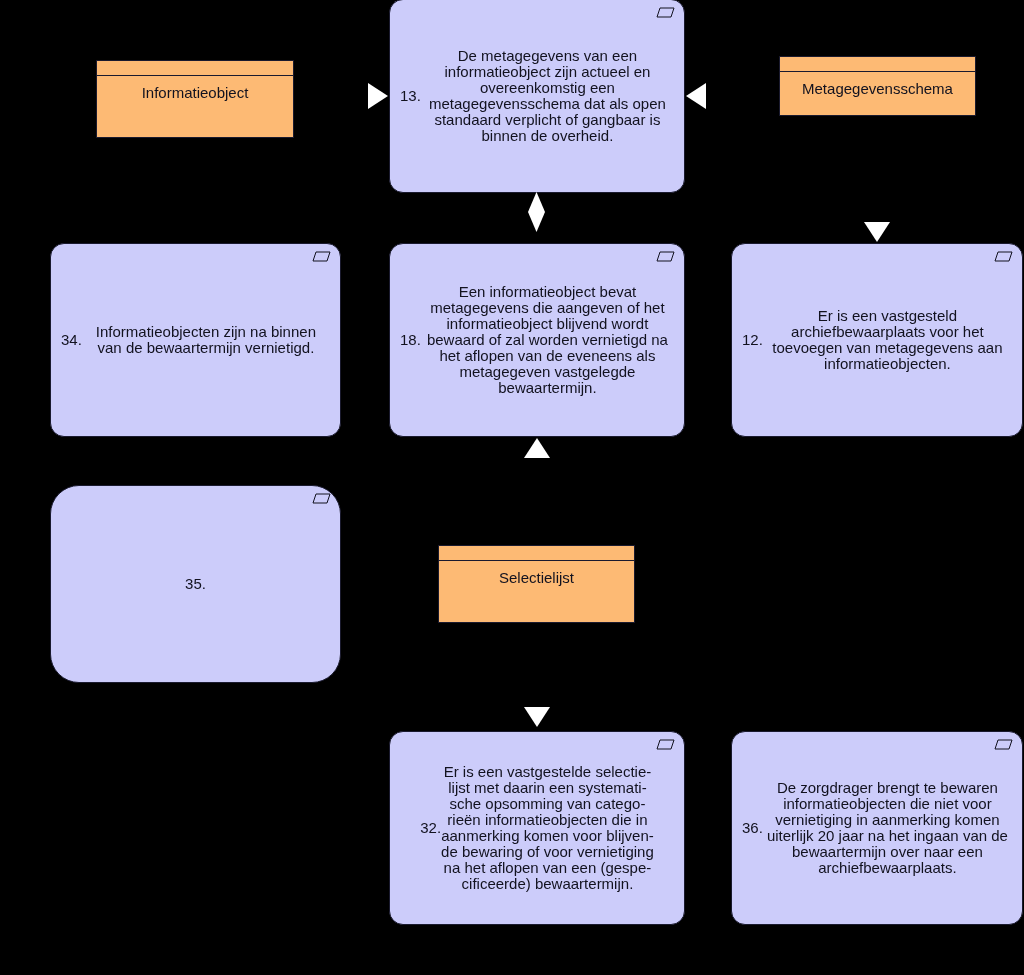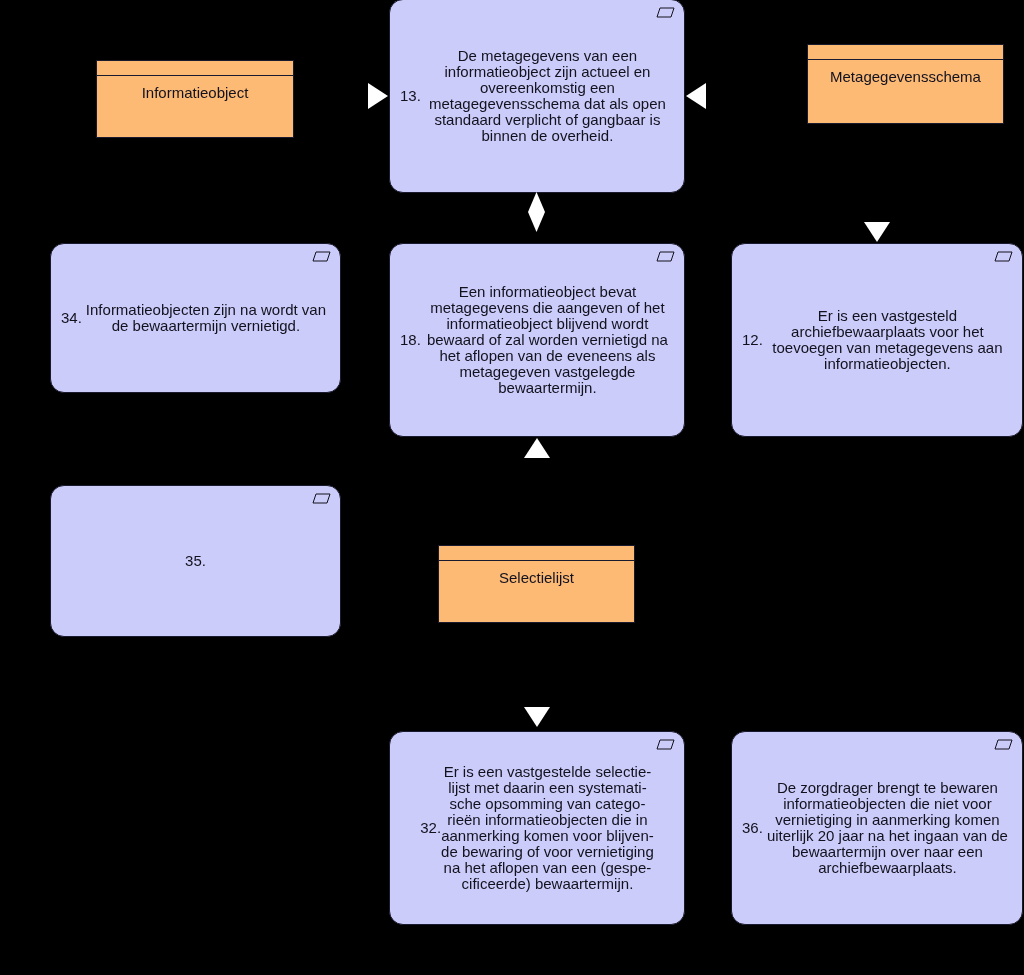--- a/index.html
+++ b/index.html
@@ -105,63 +105,63 @@
 </head>
 <body>
 
 <div id="canvas">
 
   <div class="obj" style="left:96px; top:60px; width:198px; height:78px;">
     <div class="obj-bar"></div>
     <div class="obj-label">Informatieobject</div>
   </div>
 
-  <div class="obj" style="left:779px; top:44px; width:197px; height:80px;margin-left:28px;">
+  <div class="obj" style="left:779px; top:56px; width:197px; height:60px;">
     <div class="obj-bar"></div>
     <div class="obj-label">Metagegevensschema</div>
   </div>
 
   <div class="obj" style="left:438px; top:545px; width:197px; height:78px;">
     <div class="obj-bar"></div>
     <div class="obj-label">Selectielijst</div>
   </div>
 
   <div class="req" style="left:389px; top:-1px; width:296px; height:194px;">
     <svg class="req-icon" viewBox="0 0 19 11">
         <polygon points="4,1 18,1 15,10 1,10" fill="#ccccfa" stroke="#12121f" stroke-width="1"></polygon>
       </svg>
     <div class="num">13.</div>
     <div class="body">De metagegevens van een informatieobject zijn actueel en overeenkomstig een metagegevensschema dat als open standaard verplicht of gangbaar is binnen de overheid.</div>
   </div>
 
-  <div class="req" style="left:50px; top:243px; width:291px; height:150px;">
+  <div class="req" style="left:50px; top:243px; width:291px; height:194px;">
     <svg class="req-icon" viewBox="0 0 19 11">
         <polygon points="4,1 18,1 15,10 1,10" fill="#ccccfa" stroke="#12121f" stroke-width="1"></polygon>
       </svg>
     <div class="num">34.</div>
-    <div class="body">Informatieobjecten zijn na wordt van de bewaartermijn vernietigd.</div>
+    <div class="body">Informatieobjecten zijn na binnen van de bewaartermijn vernietigd.</div>
   </div>
 
   <div class="req" style="left:389px; top:243px; width:296px; height:194px;">
     <svg class="req-icon" viewBox="0 0 19 11">
         <polygon points="4,1 18,1 15,10 1,10" fill="#ccccfa" stroke="#12121f" stroke-width="1"></polygon>
       </svg>
     <div class="num">18.</div>
     <div class="body">Een informatieobject bevat metagegevens die aangeven of het informatieobject blijvend wordt bewaard of zal worden vernietigd na het aflopen van de eveneens als metagegeven vastgelegde bewaartermijn.</div>
   </div>
 
   <div class="req" style="left:731px; top:243px; width:292px; height:194px;">
     <svg class="req-icon" viewBox="0 0 19 11">
         <polygon points="4,1 18,1 15,10 1,10" fill="#ccccfa" stroke="#12121f" stroke-width="1"></polygon>
       </svg>
     <div class="num">12.</div>
     <div class="body">Er is een vastgesteld archiefbewaarplaats voor het toevoegen van metagegevens aan informatieobjecten.</div>
   </div>
 
-  <div class="req" style="left:50px; top:485px; width:291px; height:152px;">
+  <div class="req" style="left:50px; top:485px; width:291px; height:198px;border-radius:29px;">
     <svg class="req-icon" viewBox="0 0 19 11">
         <polygon points="4,1 18,1 15,10 1,10" fill="#ccccfa" stroke="#12121f" stroke-width="1"></polygon>
       </svg>
     <div class="num">35.</div>
   </div>
 
   <div class="req" style="left:389px; top:731px; width:296px; height:194px;justify-content:center;">
     <svg class="req-icon" viewBox="0 0 19 11">
         <polygon points="4,1 18,1 15,10 1,10" fill="#ccccfa" stroke="#12121f" stroke-width="1"></polygon>
       </svg>

